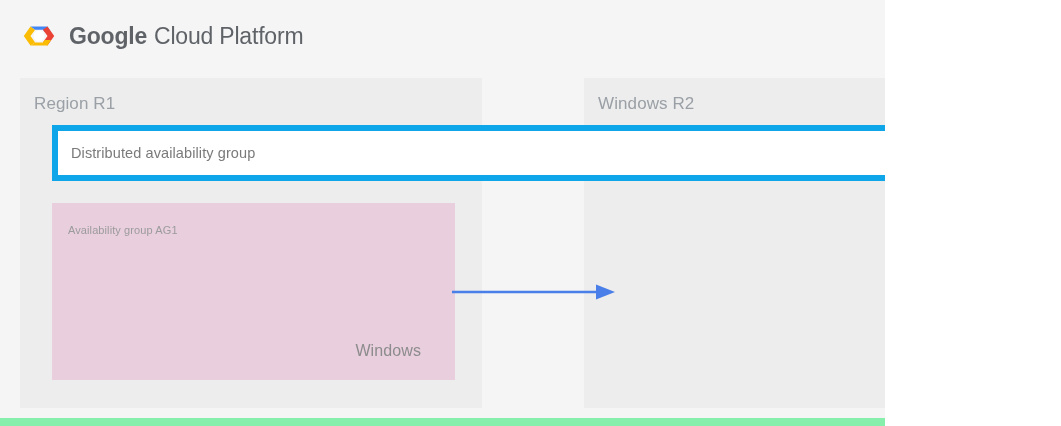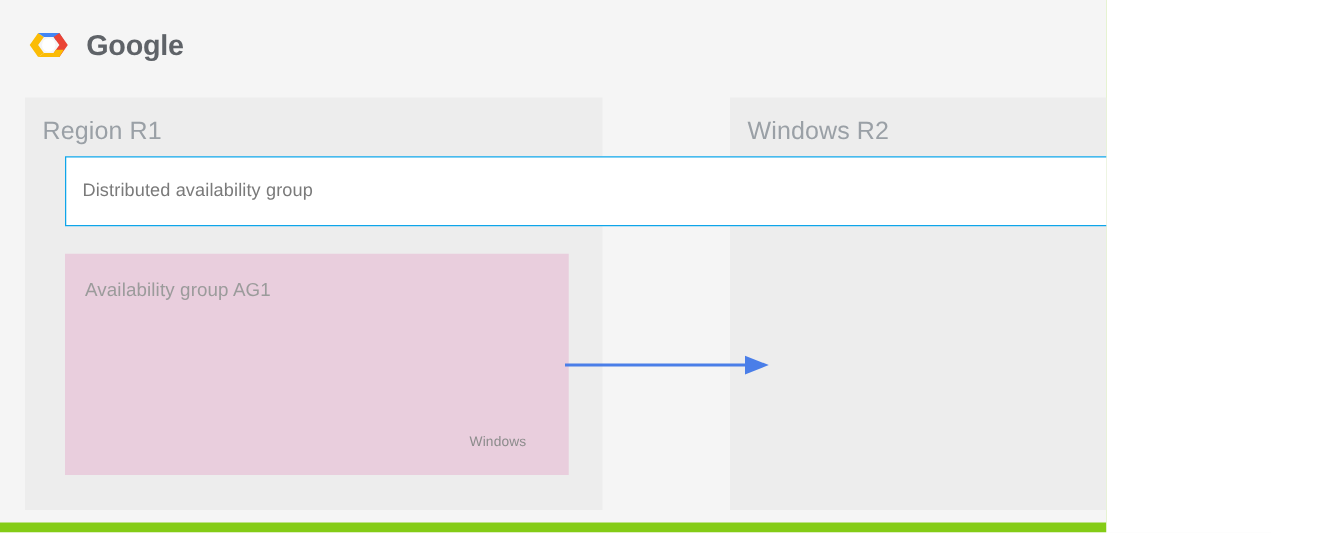--- a/index.html
+++ b/index.html
@@ -10,21 +10,21 @@
   }
   body {
     font-family: "Liberation Sans", sans-serif;
     -webkit-font-smoothing: antialiased;
   }
 
   #canvas {
     position: relative;
     width: 885px;
     height: 426px;
-    background: #84cc16;
+    background: #86efac;
     overflow: hidden;
   }
 
   
   .page-bg {
     position: absolute;
     left: 0;
     top: 0;
     width: 1061px;
     height: 418px;
@@ -82,35 +82,35 @@
   #region-r2 {
     left: 584px;
     top: 78px;
     width: 457px;
     height: 330px;
   }
   .region-label {
     position: absolute;
     left: 14px;
     top: 16px;
-    font-size: 20px;
+    font-size: 17px;
     color: #9aa0a6;
     letter-spacing: 0.1px;
     white-space: nowrap;
   }
 
   
   .dag-box {
     position: absolute;
     left: 52px;
     top: 125px;
     width: 961px;
     height: 56px;
     background: #ffffff;
-    border: 1px solid #0ea5e9;
+    border: 6px solid #0ea5e9;
     box-sizing: border-box;
   }
   .dag-label {
     position: absolute;
     left: 13px;
     top: 50%;
     transform: translateY(-50%);
     font-size: 14.5px;
     color: #7a7a7a;
     letter-spacing: 0.1px;
@@ -131,29 +131,29 @@
   #ag-box-2 {
     left: 612px;
     top: 203px;
     width: 401px;
     height: 177px;
   }
   .ag-title {
     position: absolute;
     left: 16px;
     top: 21px;
-    font-size: 15px;
+    font-size: 11px;
     color: #9b9b9b;
     letter-spacing: 0.1px;
     white-space: nowrap;
   }
   .os-label {
     position: absolute;
     bottom: 20px;
-    font-size: 11px;
+    font-size: 16px;
     color: #8c8c8c;
     letter-spacing: 0.1px;
     white-space: nowrap;
   }
   .os-label.right {
     right: 34px;
   }
   .os-label.left {
     left: 25px;
   }
@@ -183,20 +183,21 @@
       <path d="M12.0 10.5 L36.0 10.5 L41.0 18.5 L32.0 18.5 L29.5 15.0 L18.5 15.0 Z" fill="#4285F4"></path>
 
       <path d="M36.0 10.5 L45.5 24 L36.0 37.5 L29.5 33.0 L36.0 24 L29.5 15.0 Z" fill="#EA4335"></path>
 
       <path d="M12.0 37.5 L36.0 37.5 L41.0 29.5 L32.0 29.5 L29.5 33.0 L18.5 33.0 Z" fill="#FBBC05"></path>
 
       <circle cx="24" cy="24" r="7.6" fill="#FFFFFF"></circle>
     </svg>
     <div class="brand">
       <span class="b-google">Google</span>
+      <span class="b-rest">Cloud Platform</span>
     </div>
   </div>
 
   <div class="region" id="region-r1">
     <div class="region-label">Region R1</div>
   </div>
 
   <div class="region" id="region-r2">
     <div class="region-label">Windows R2</div>
   </div>

